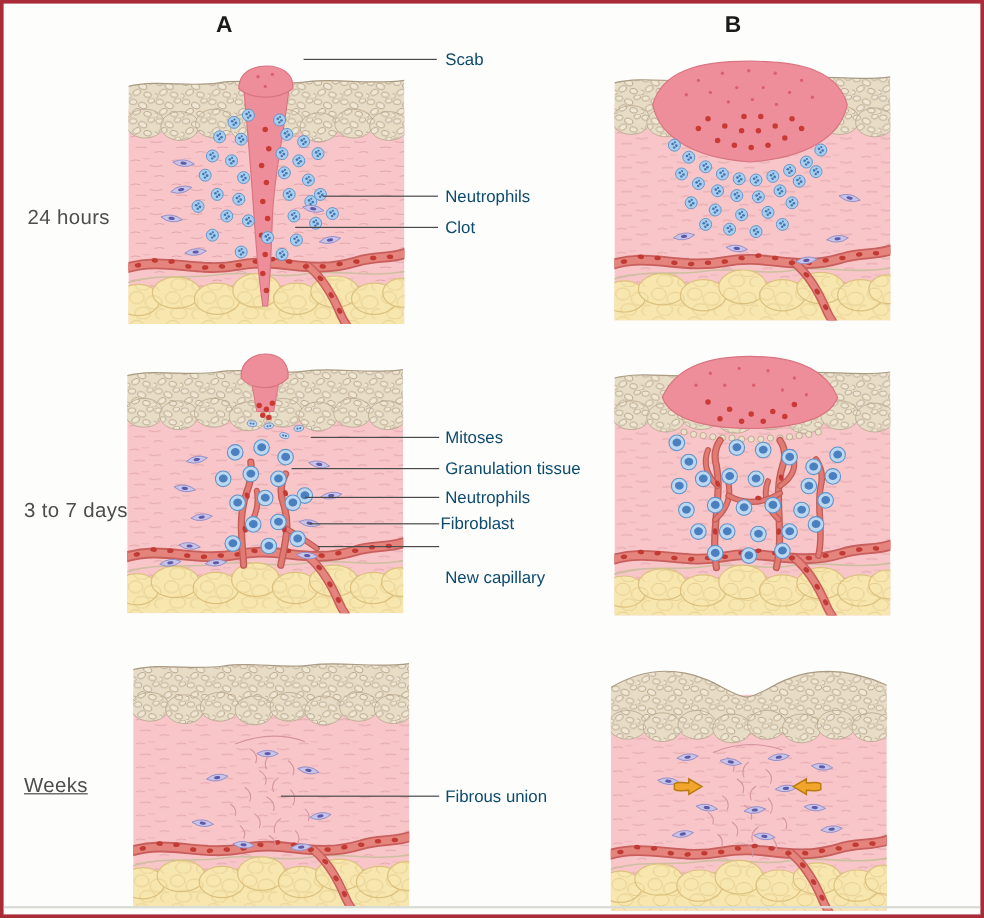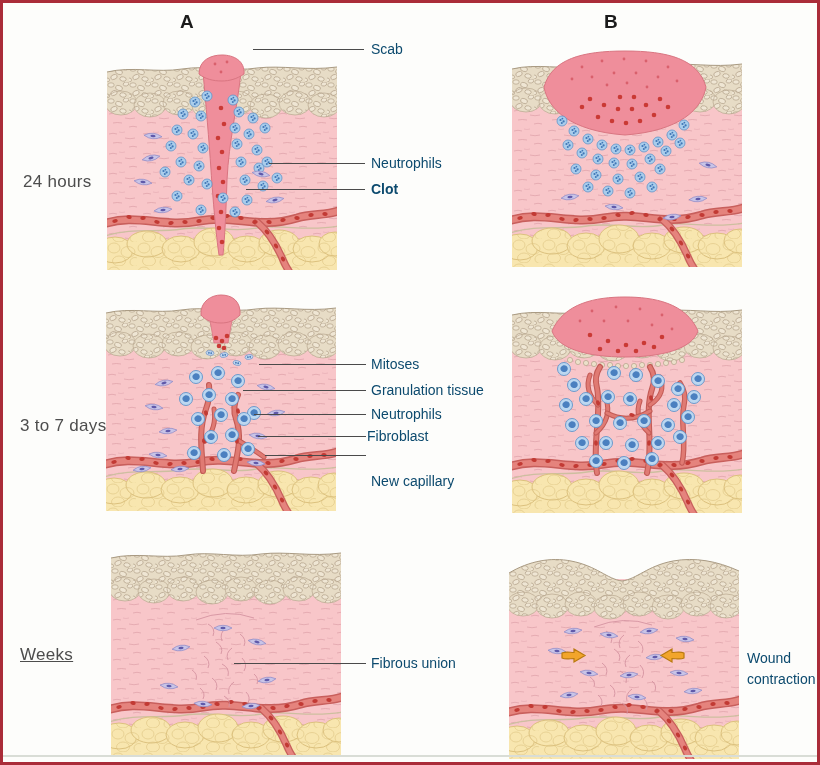--- a/index.html
+++ b/index.html
@@ -547,23 +547,22 @@
   <div class="lead" style="left:243px;top:186px;width:119px;"></div>
   <div class="lead" style="left:256px;top:361px;width:107px;"></div>
   <div class="lead" style="left:240px;top:387px;width:123px;"></div>
   <div class="lead" style="left:251px;top:411px;width:112px;"></div>
   <div class="lead" style="left:255px;top:433px;width:108px;"></div>
   <div class="lead" style="left:262px;top:452px;width:101px;"></div>
   <div class="lead" style="left:231px;top:660px;width:132px;"></div>
 
   <div class="lbl" style="left:368px;top:38px;">Scab</div>
   <div class="lbl" style="left:368px;top:152px;">Neutrophils</div>
-  <div class="lbl" style="left:368px;top:178px;font-weight:bold;">Clot</div>
+  <div class="lbl" style="left:368px;top:178px;">Clot</div>
   <div class="lbl" style="left:368px;top:353px;">Mitoses</div>
   <div class="lbl" style="left:368px;top:379px;">Granulation tissue</div>
   <div class="lbl" style="left:368px;top:403px;">Neutrophils</div>
   <div class="lbl" style="left:364px;top:425px;text-align:right;">Fibroblast</div>
   <div class="lbl" style="left:368px;top:470px;">New capillary</div>
   <div class="lbl" style="left:368px;top:652px;">Fibrous union</div>
-  <div class="lbl wrap" style="left:744px;top:645px;width:72px;">Wound contraction</div>
 
   <div id="baseline"></div>
 </div>
 
 </body></html>

